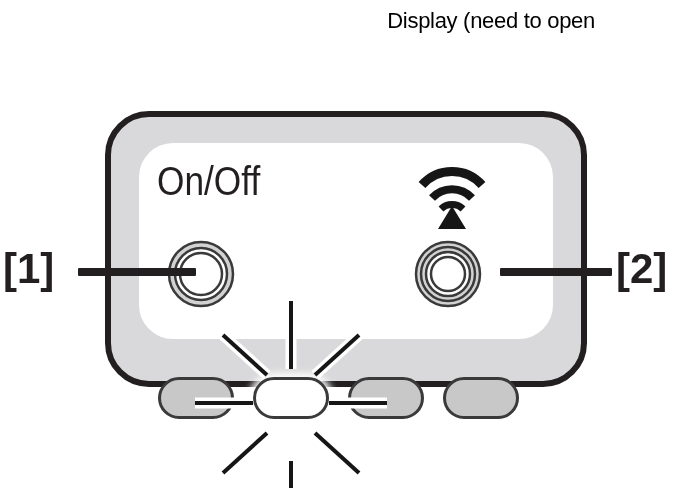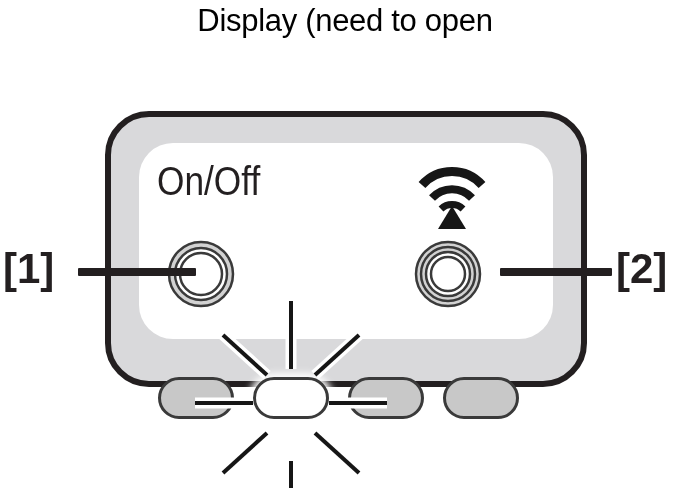--- a/index.html
+++ b/index.html
@@ -16,22 +16,22 @@
     font-family: "Liberation Sans", sans-serif;
     color: #231f20;
   }
 
   
   #caption {
     position: absolute;
     left: 95px;
     top: 2px;
     width: 500px;
-    text-align: center;
-    font-size: 31px;
+    text-align: right;
+    font-size: 22px;
     line-height: 38px;
     letter-spacing: -0.3px;
     color: #000000;
     font-family: "Liberation Sans", sans-serif;
   }
   #caption .cap-line { display: block; white-space: nowrap; }
 
   
   #device {
     position: absolute;

